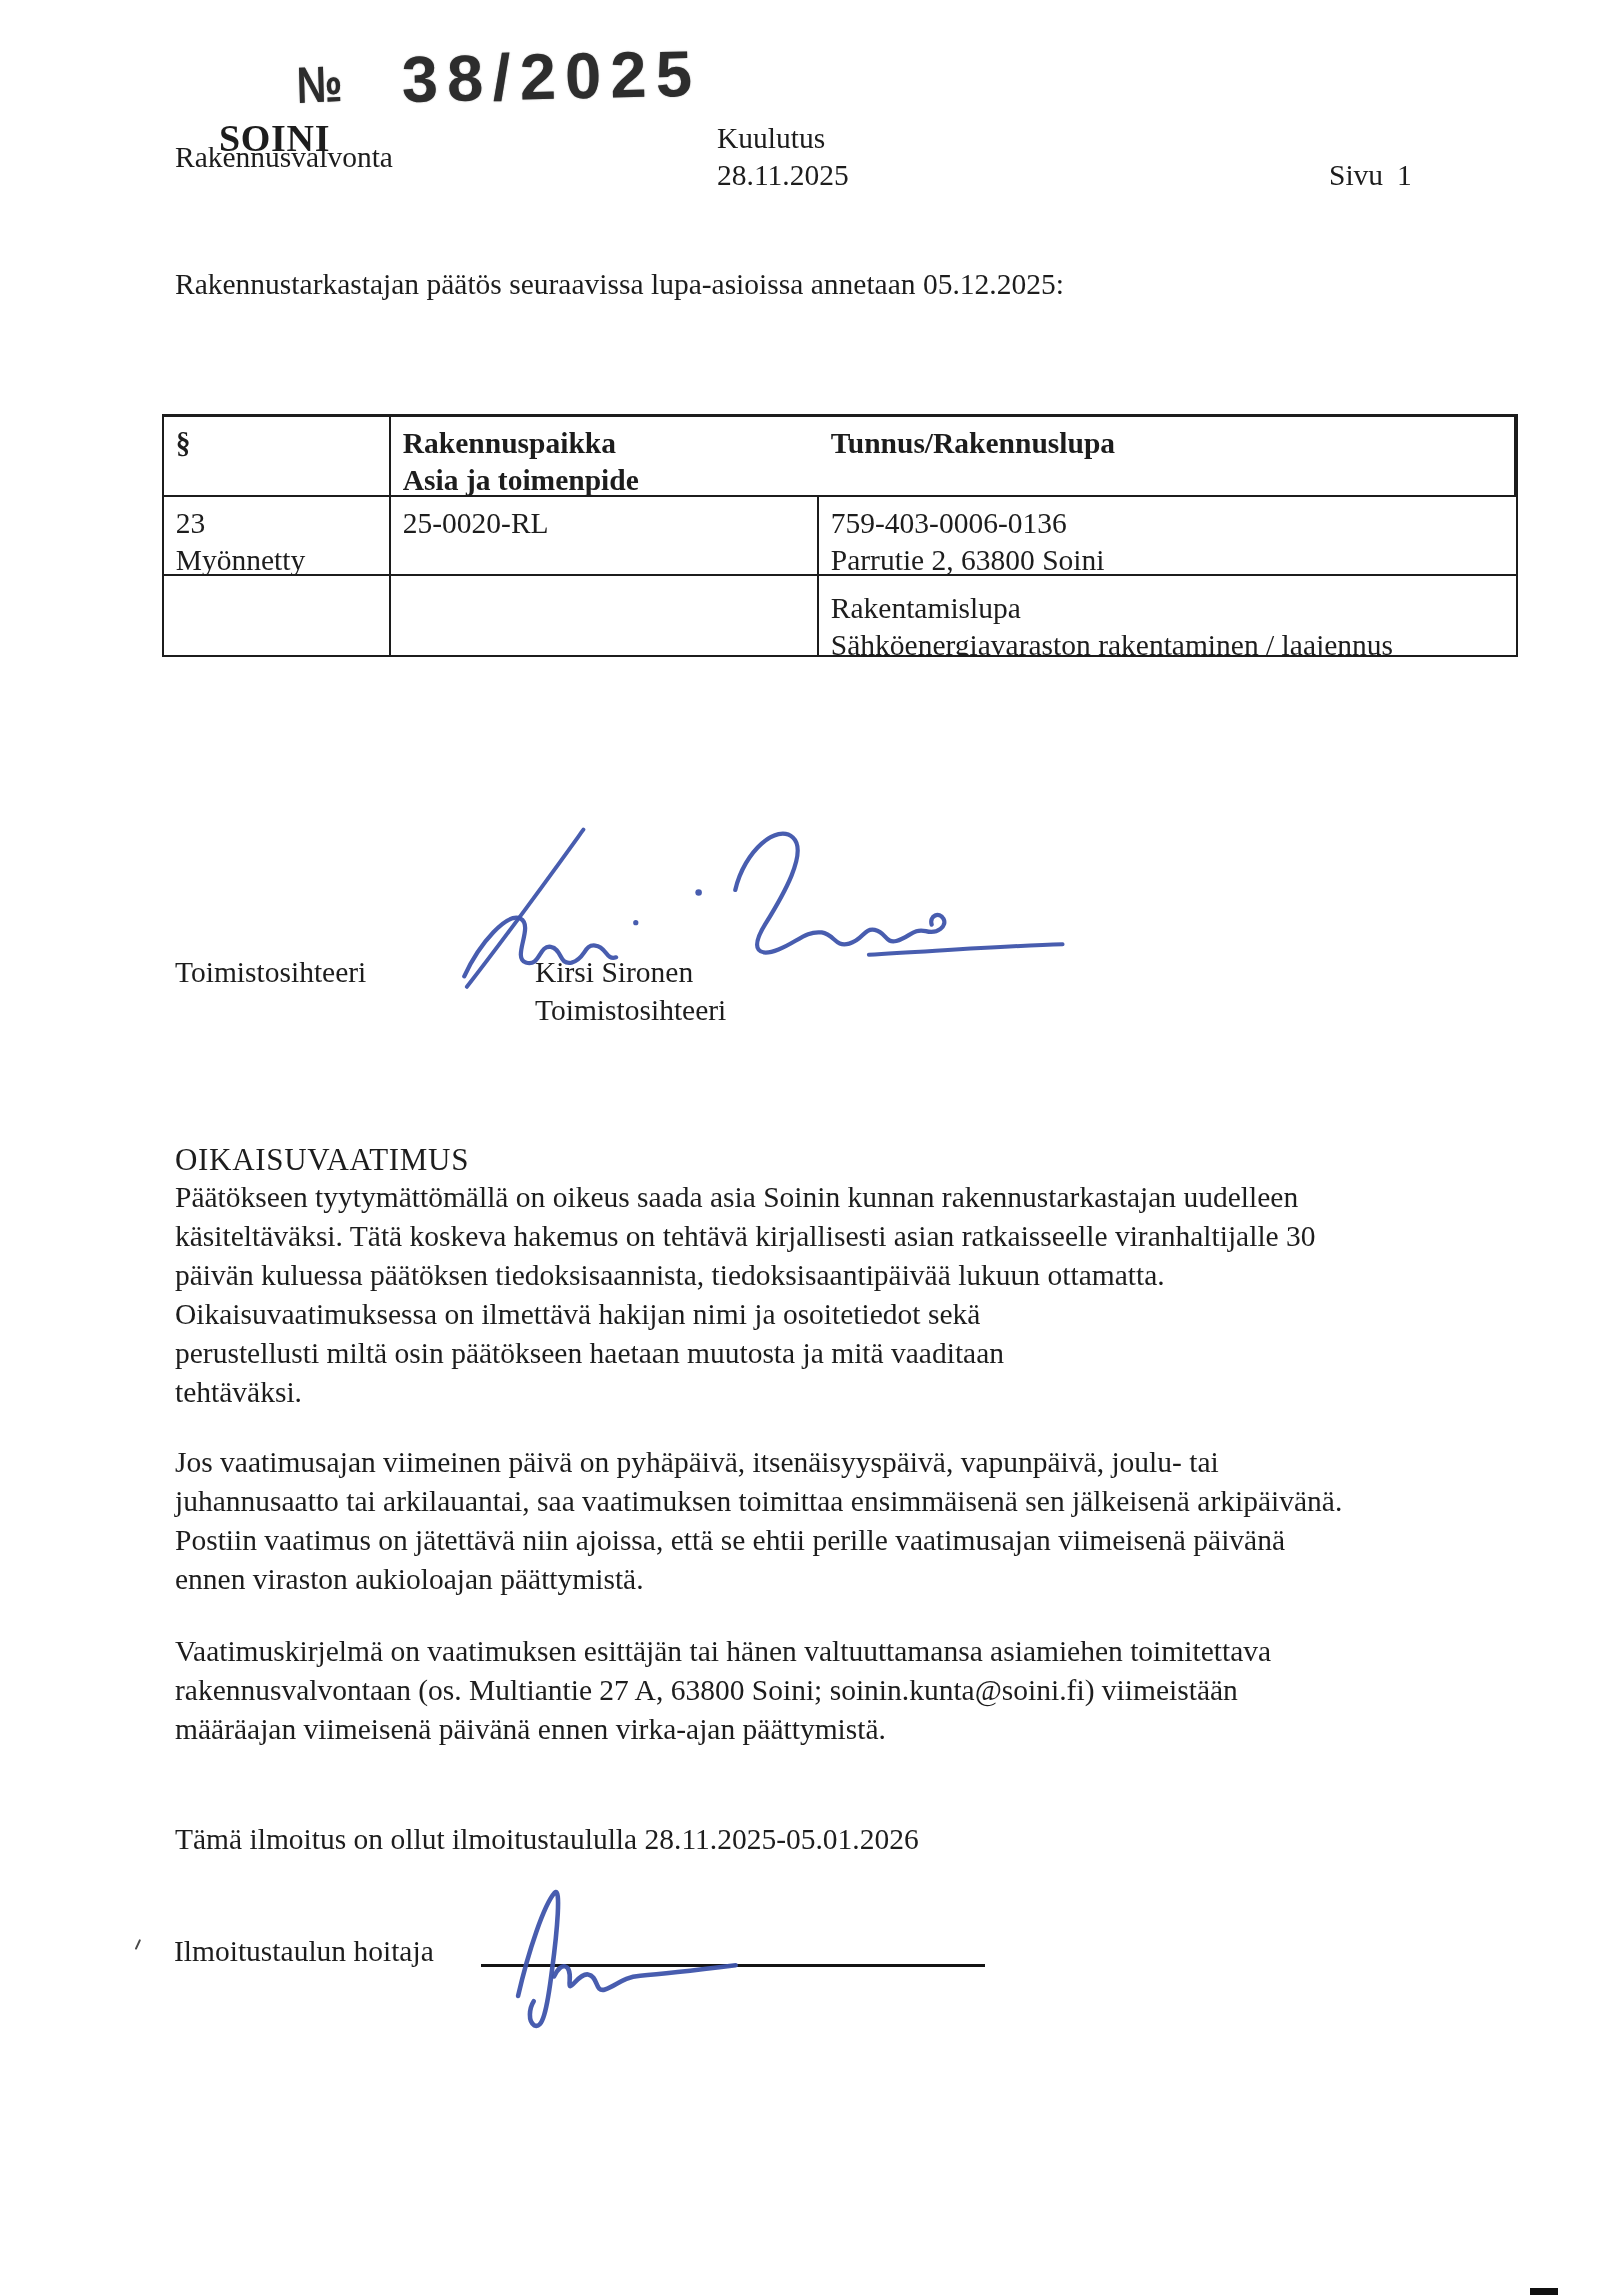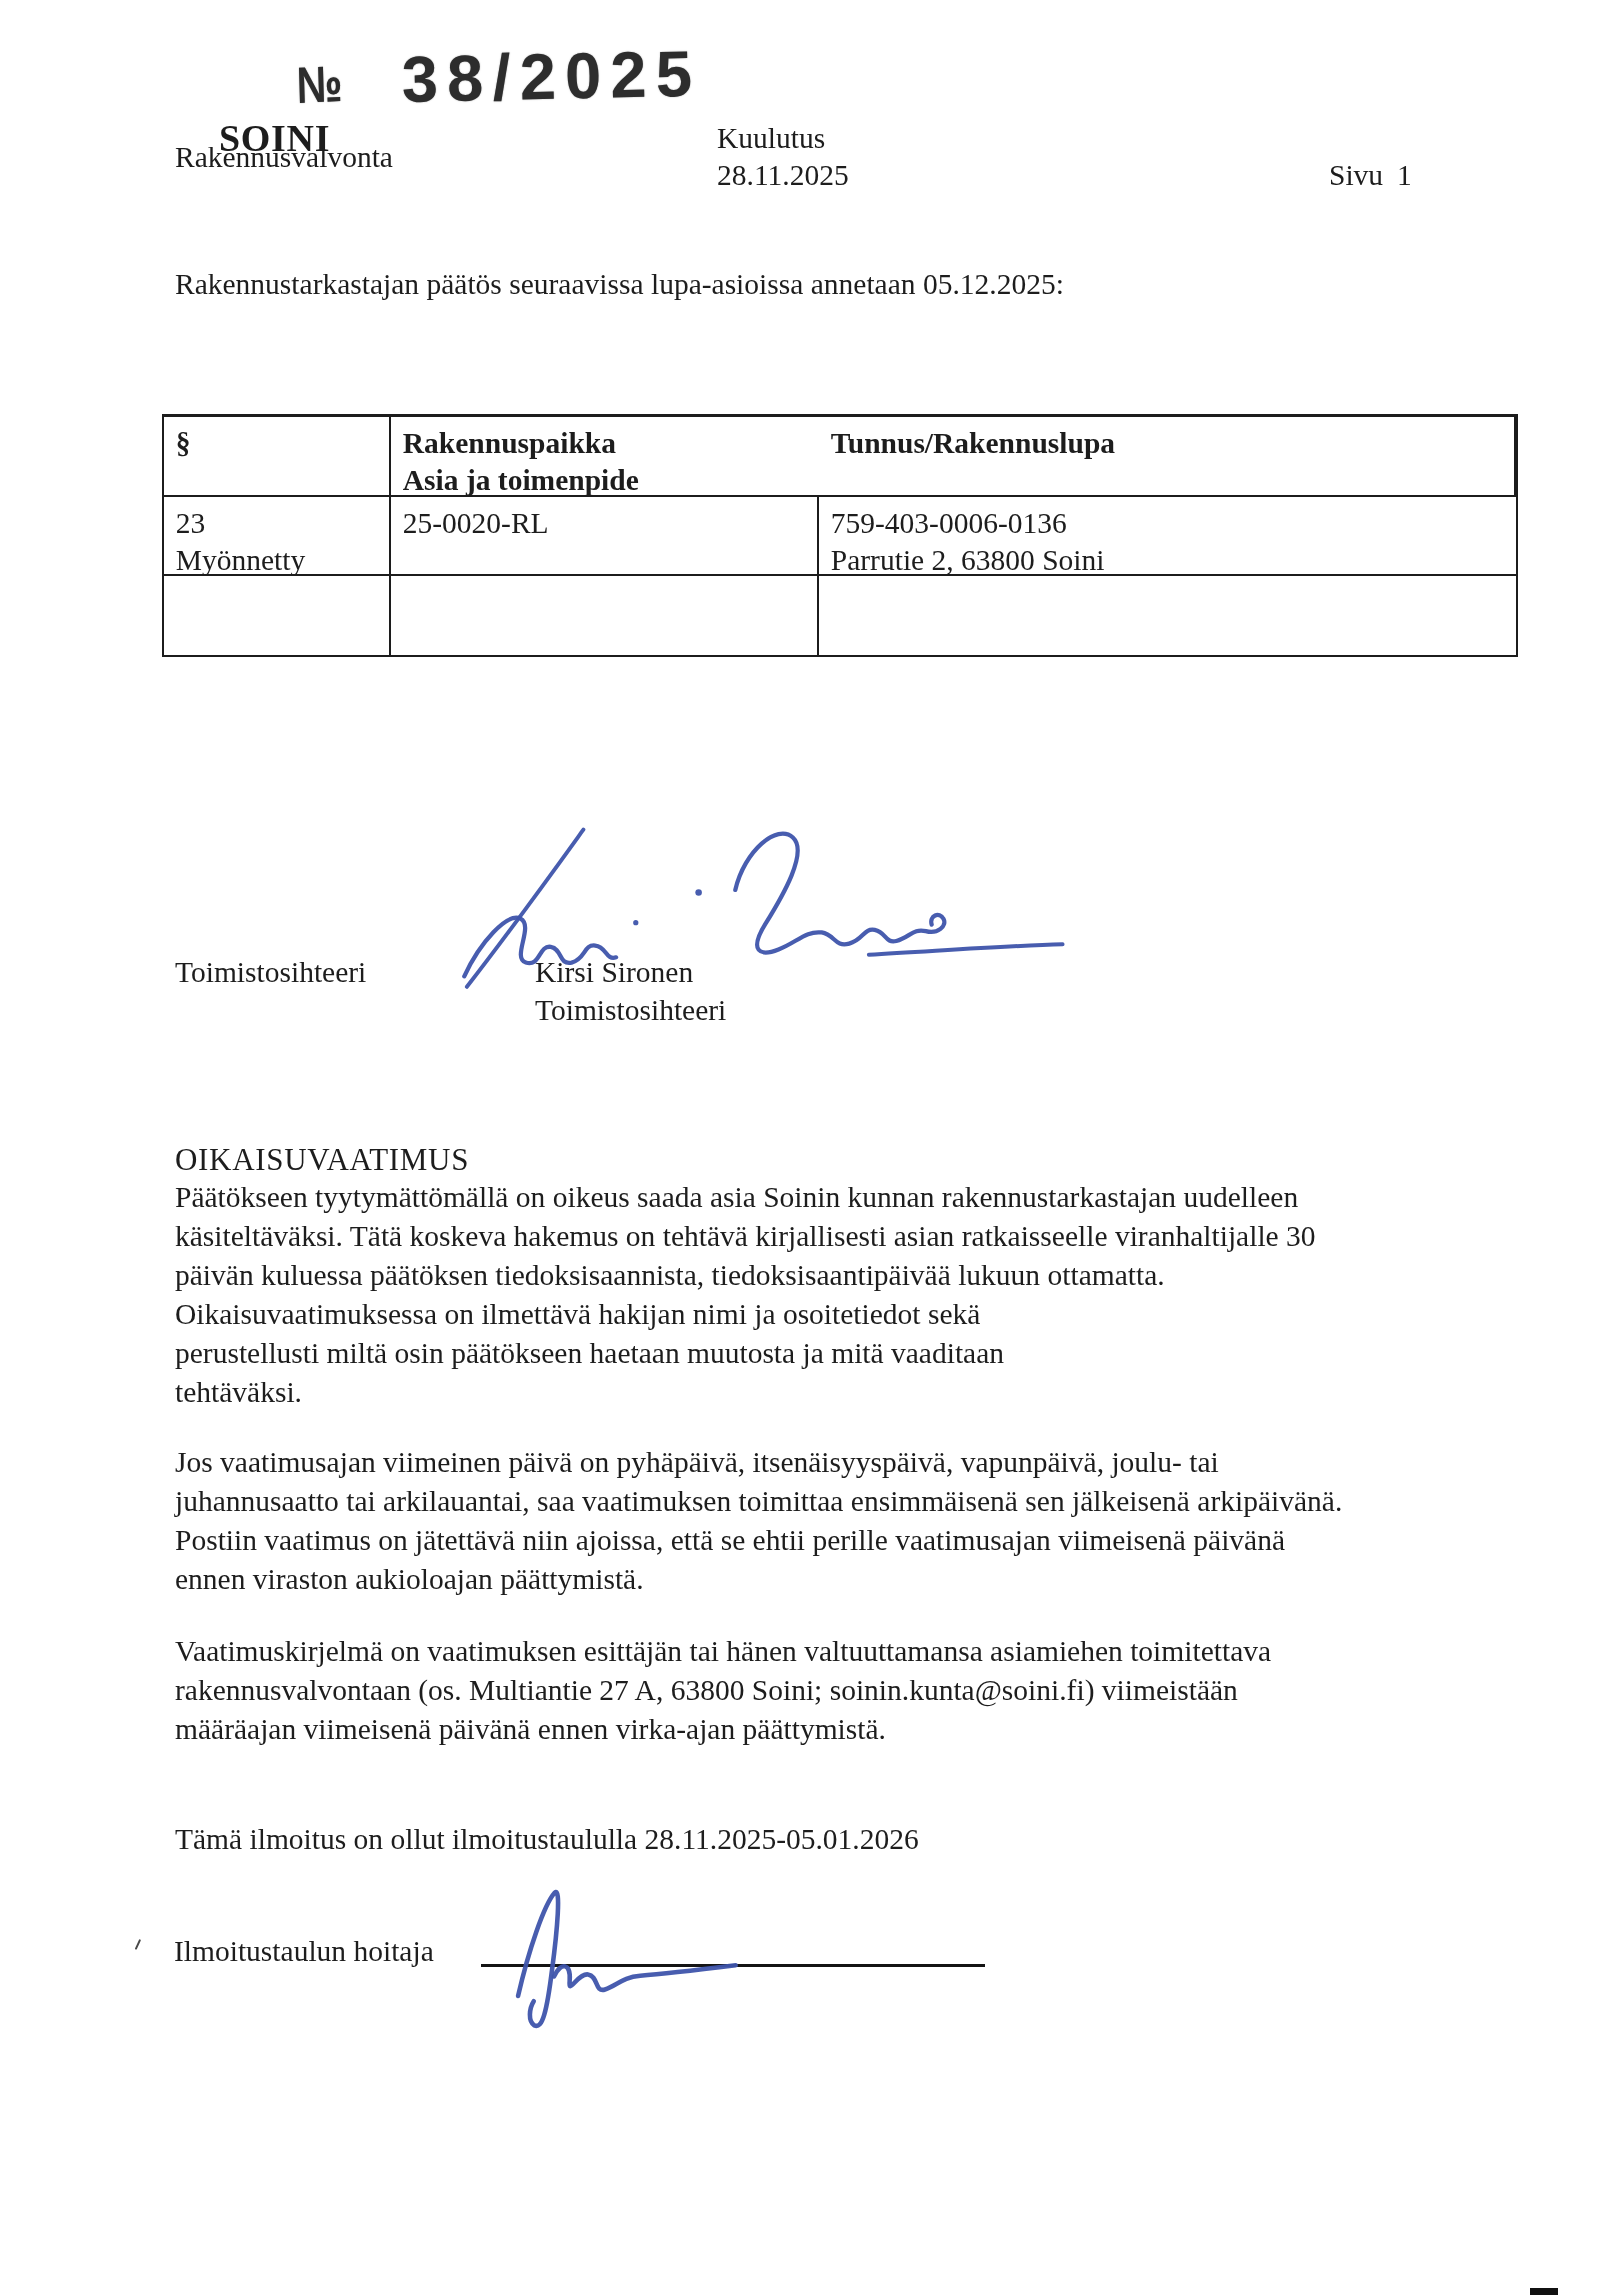--- a/index.html
+++ b/index.html
@@ -108,20 +108,22 @@
     <div class="c hdr">Tunnus/Rakennuslupa</div>
 
     <div class="c">23
 Myönnetty</div>
     <div class="c">25-0020-RL</div>
     <div class="c last-col">759-403-0006-0136
 Parrutie 2, 63800 Soini</div>
 
     <div class="c last-row"></div>
     <div class="c last-row"></div>
+    <div class="c last-col last-row pad-top">Rakentamislupa
+Sähköenergiavaraston rakentaminen / laajennus</div>
   </div>
 
 
   <div class="t signer-label">Toimistosihteeri</div>
   <svg class="sig1" viewBox="0 0 970 285" xmlns="http://www.w3.org/2000/svg">
     <path stroke-width="6" d="M216,16 C190,52 120,150 38,256"></path>
     <path stroke-width="6.5" d="M34,240 C58,188 100,142 120,152 C141,163 106,212 128,219 C150,226 148,192 166,195 C184,198 178,223 198,219 C220,213 216,191 234,193 C252,195 250,216 266,211"></path>
     <circle cx="296" cy="158" r="4"></circle>
     <circle cx="392" cy="112" r="5"></circle>
     <path stroke-width="6.5" d="M448,108 C462,48 512,6 536,28 C560,50 520,118 494,160 C468,202 486,210 514,199 C542,188 556,170 580,173 C600,176 600,196 622,190 C644,184 644,166 661,169 C679,173 677,190 694,186 C714,181 720,166 739,171 C757,176 772,163 766,152 C760,141 744,147 748,161"></path>

